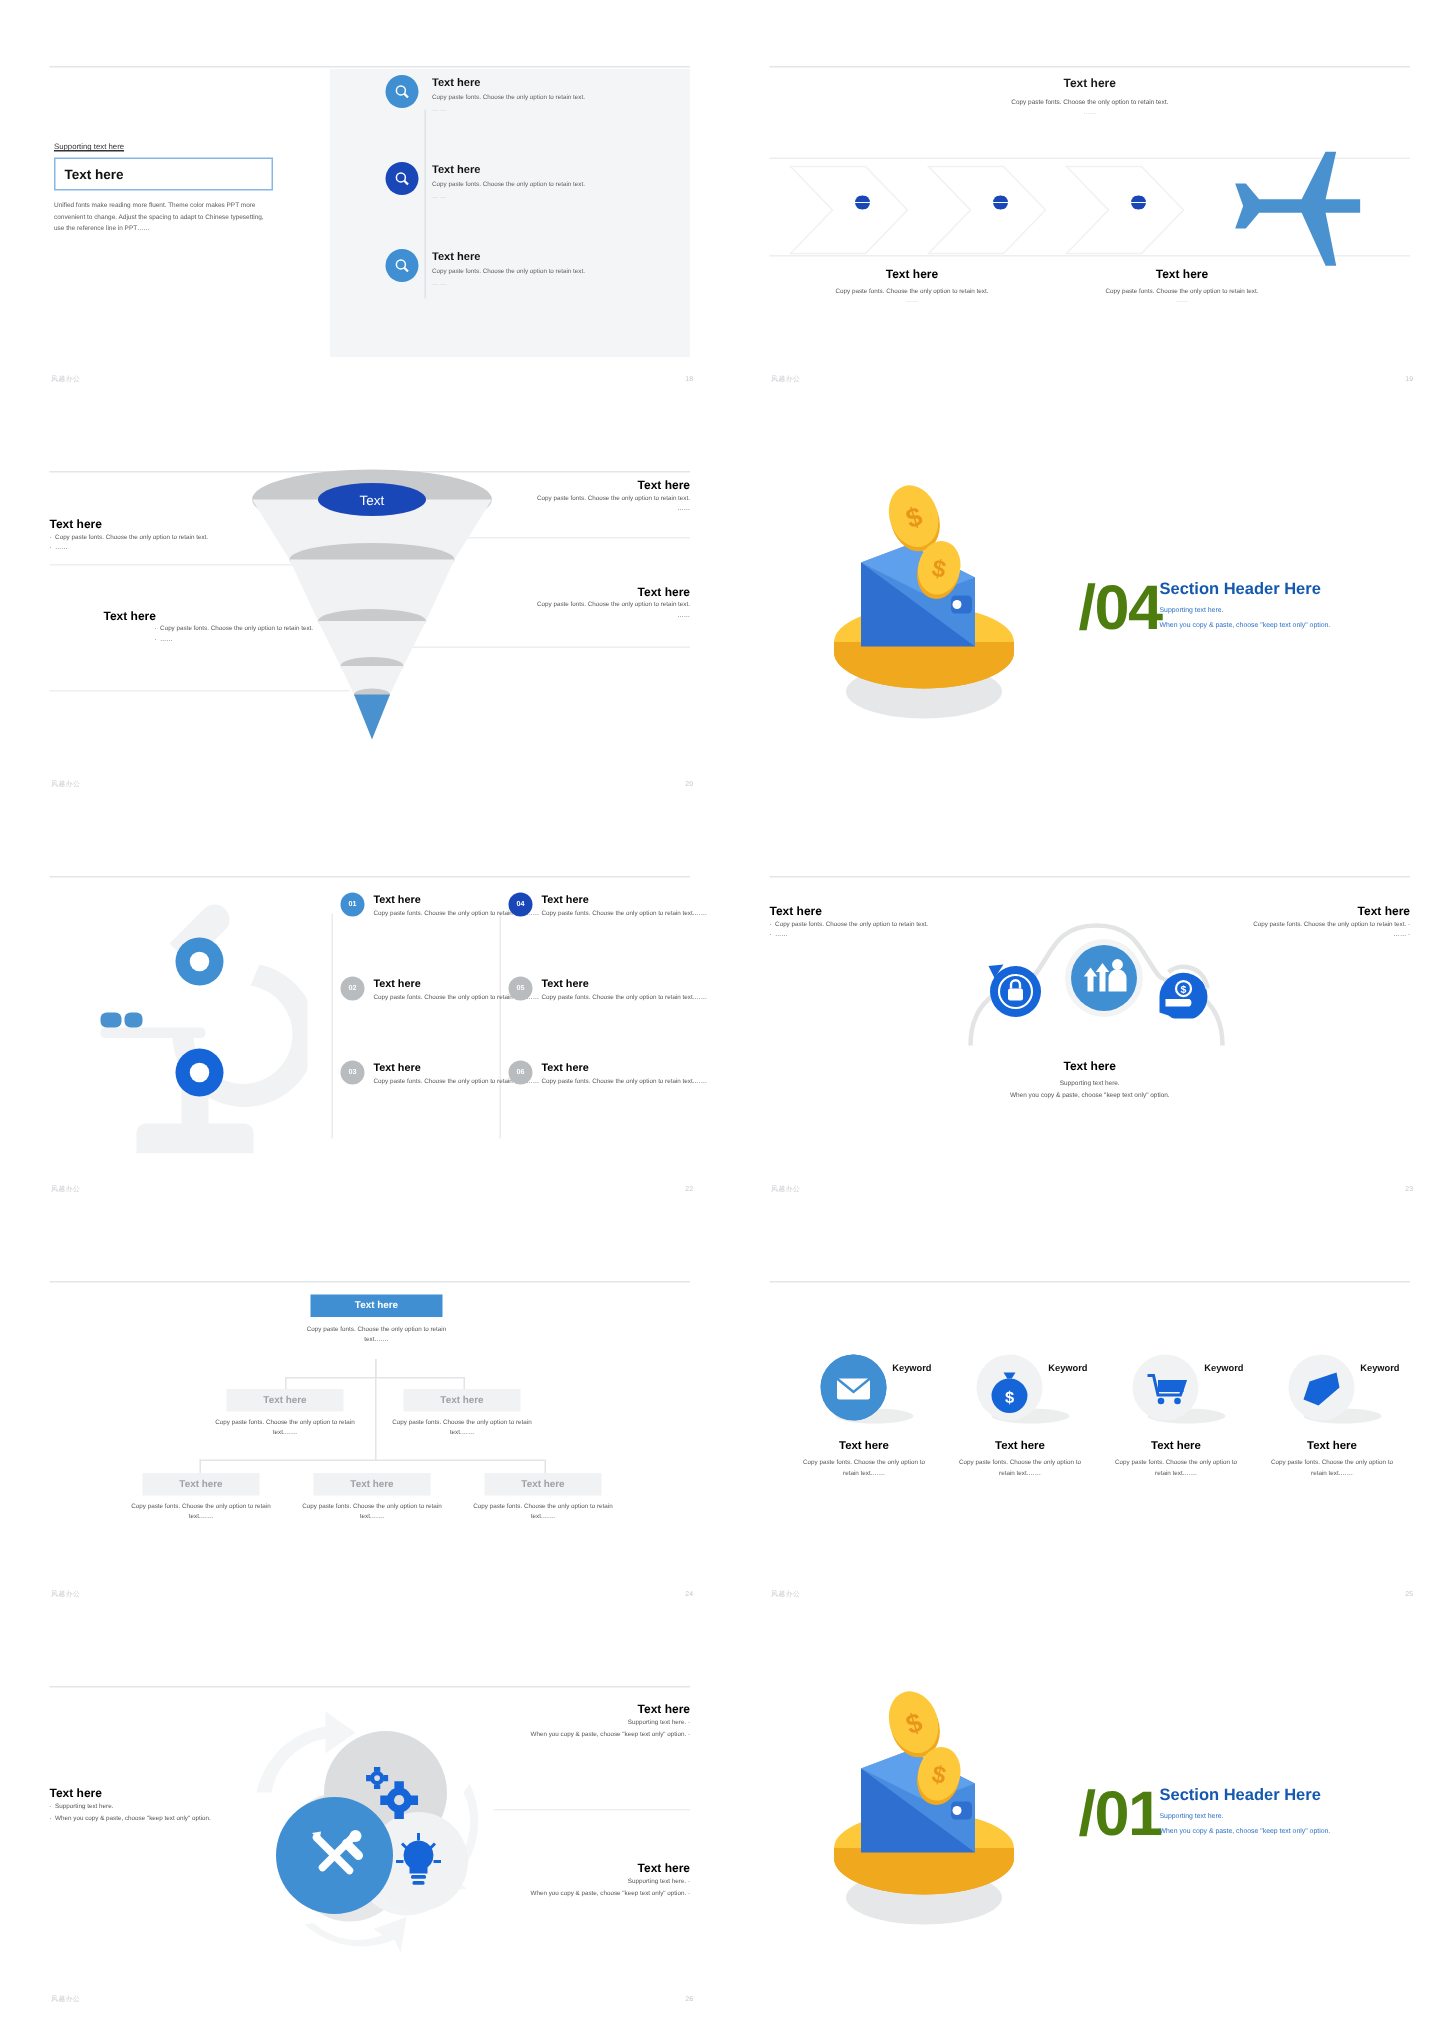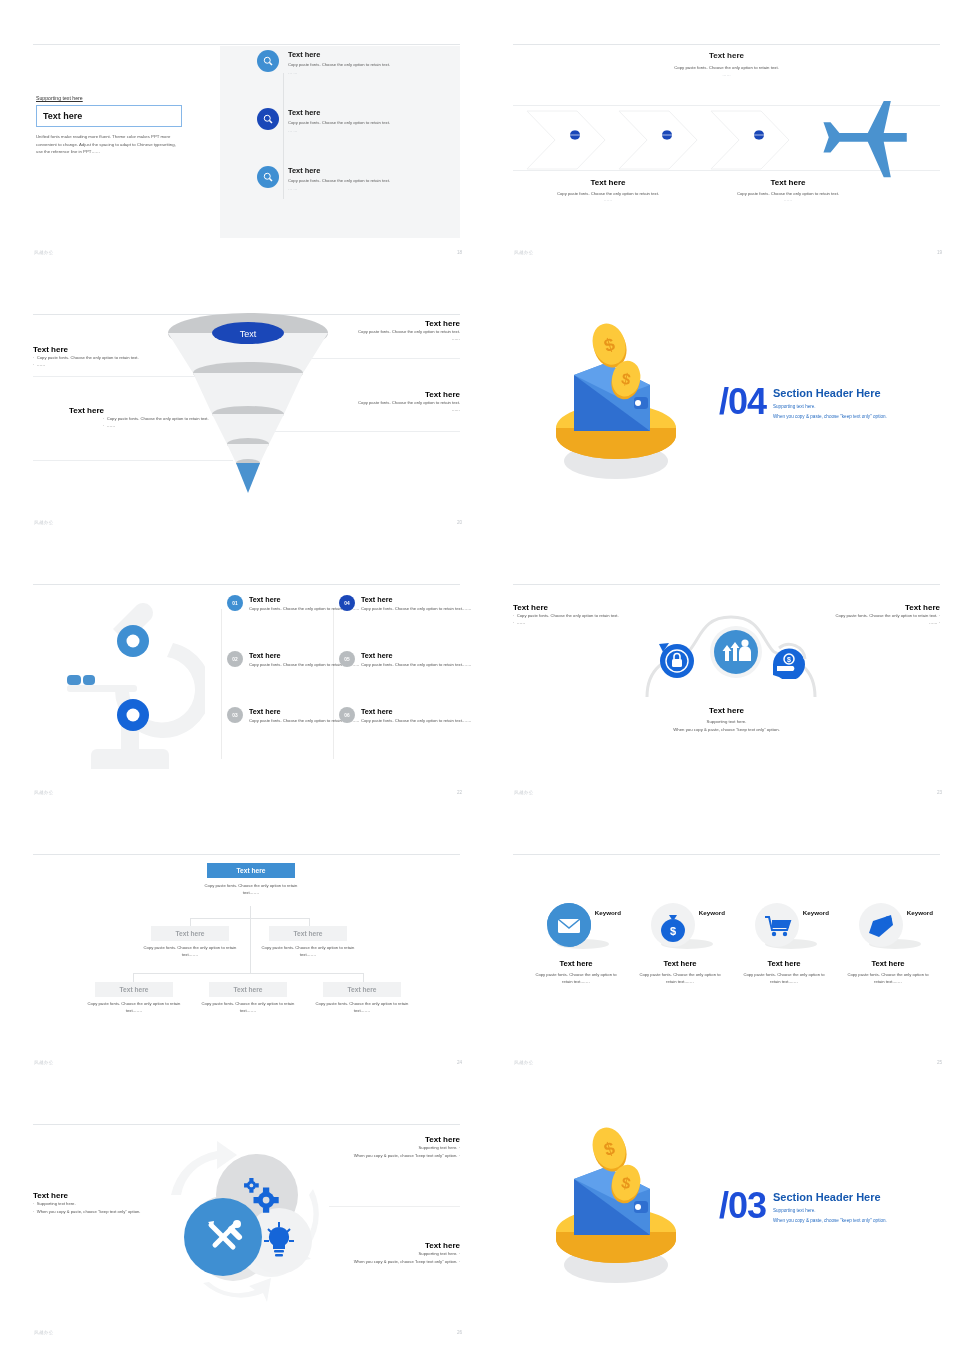--- a/index.html
+++ b/index.html
@@ -79,21 +79,21 @@
 
   
   .s20-funnel { position:absolute; left:130px; top:8px; }
   .s20-blk { position:absolute; }
   .s20-blk .t { font-size:8px; font-weight:bold; }
   .s20-blk ul { list-style:none; }
   .s20-blk li { font-size:4.2px; color:#555; line-height:1.75; position:relative; }
   .s20-rule { position:absolute; height:1px; background:#eceef0;}
 
   
-  .sec-num { position:absolute; font-size:36px; font-weight:bold; color:#1d4ed8; letter-spacing:-1px;}
+  .sec-num { position:absolute; font-size:42px; font-weight:bold; color:#4d7c0f; letter-spacing:-1px;}
   .sec-title { position:absolute; font-size:11px; font-weight:bold; color:#1558b0; }
   .sec-sup { position:absolute; font-size:4.6px; color:#2a6fc4; line-height:1.9;}
 
   
   .s22-num {
     width:16px;height:16px;border-radius:50%;color:#fff;font-size:4.8px;
     display:flex;align-items:center;justify-content:center;font-weight:bold;flex:0 0 16px;
   }
   .s22-item { position:absolute; display:flex; gap:6px; width:160px;}
   .s22-item .t { font-size:7.2px; font-weight:bold;}
@@ -640,21 +640,21 @@
           <ellipse cx="16" cy="22" rx="16" ry="21" fill="#f0a81e"></ellipse>
           <ellipse cx="16" cy="19" rx="16" ry="21" fill="#fdc93a"></ellipse>
           <text x="16" y="26" text-anchor="middle" font-size="18" fill="#e8951a" font-family="Liberation Sans, sans-serif" font-weight="bold">$</text>
         </g>
         <g transform="translate(78,36) rotate(12)">
           <ellipse cx="14" cy="20" rx="14" ry="18" fill="#f0a81e"></ellipse>
           <ellipse cx="14" cy="17" rx="14" ry="18" fill="#fdc93a"></ellipse>
           <text x="14" y="23" text-anchor="middle" font-size="16" fill="#e8951a" font-family="Liberation Sans, sans-serif" font-weight="bold">$</text>
         </g>
       </svg>
-      <div class="sec-num" style="left:206px;top:72px;">/03</div>
+      <div class="sec-num" style="left:206px;top:72px;">/01</div>
       <div class="sec-title" style="left:260px;top:78px;">Section Header Here</div>
       <div class="sec-sup" style="left:260px;top:94px;">Supporting text here.</div>
       <div class="sec-sup" style="left:260px;top:104px;">When you copy &amp; paste, choose "keep text only" option.</div>
     </div>
     <div class="page-num"></div>
   </div>
 
 </div>
 
 </body></html>

